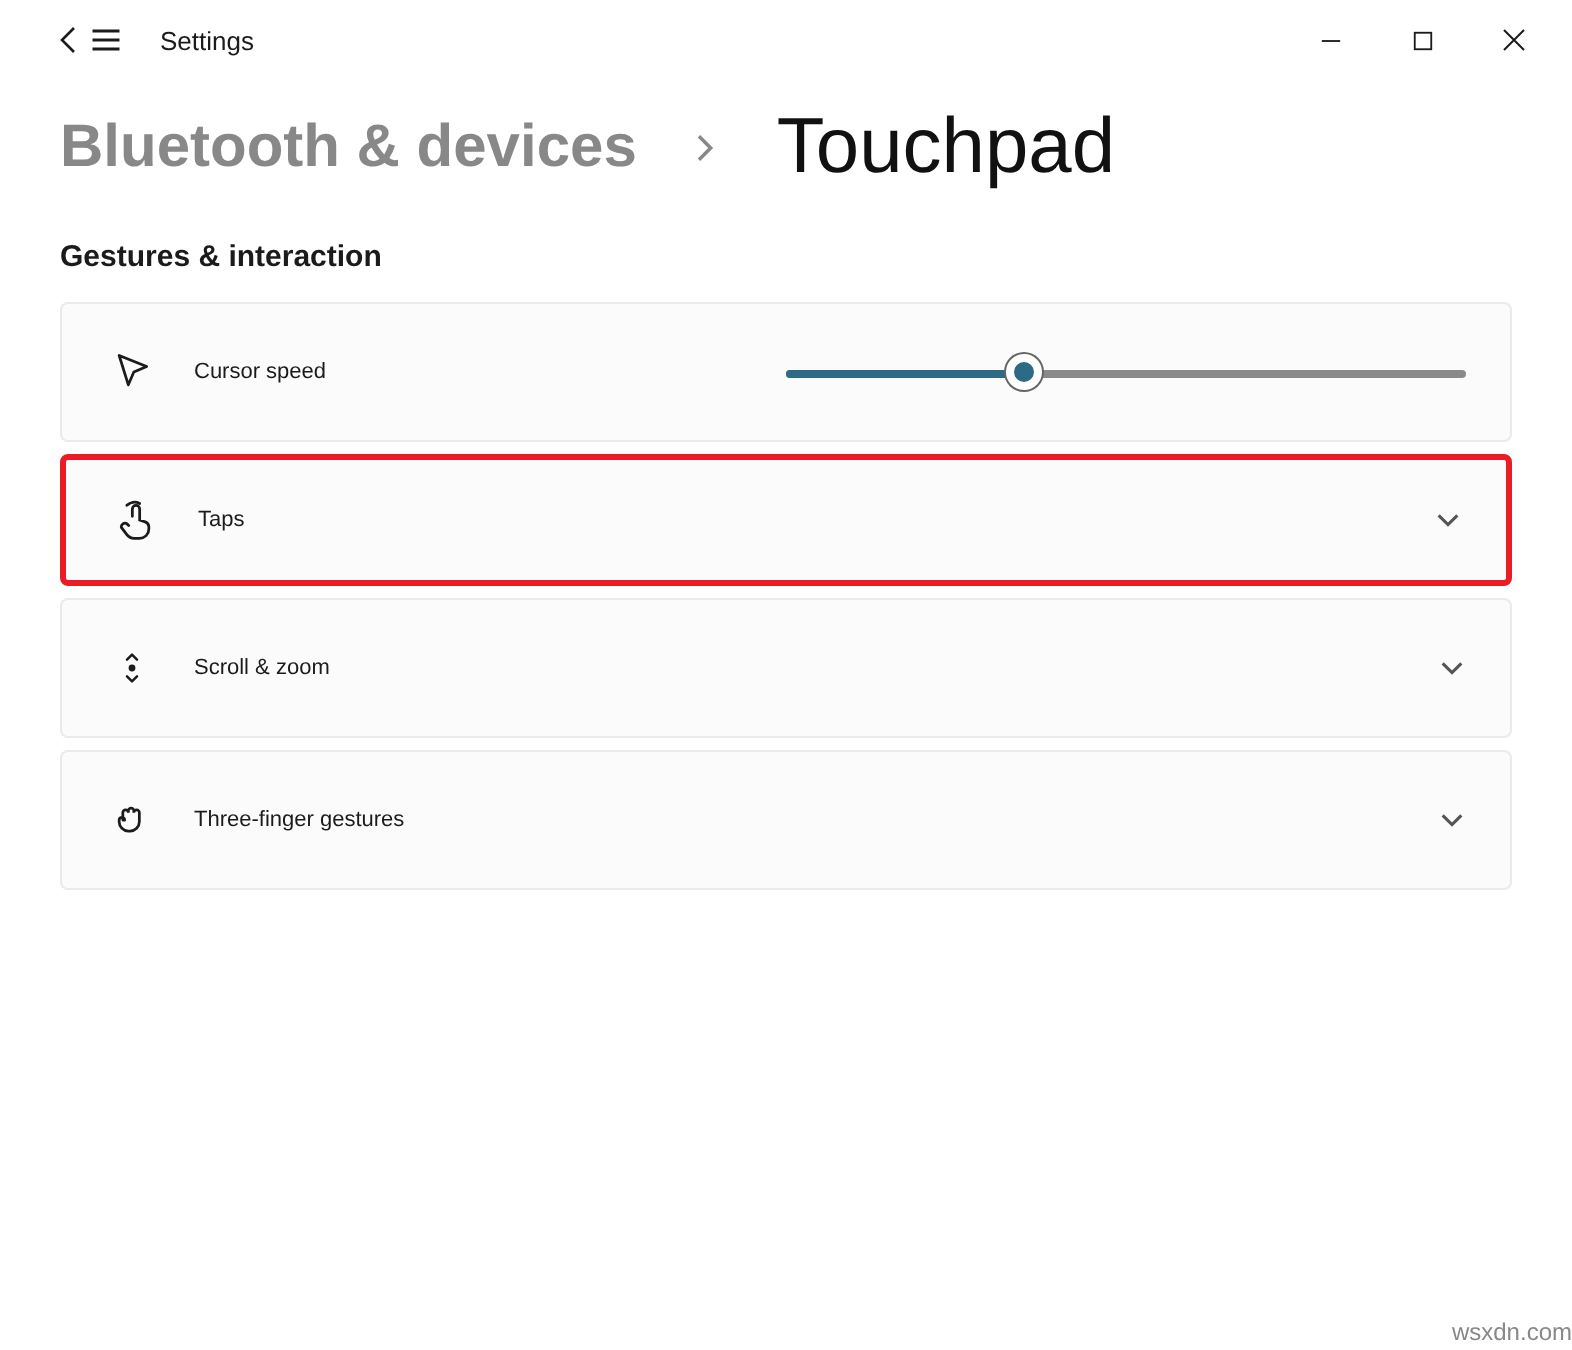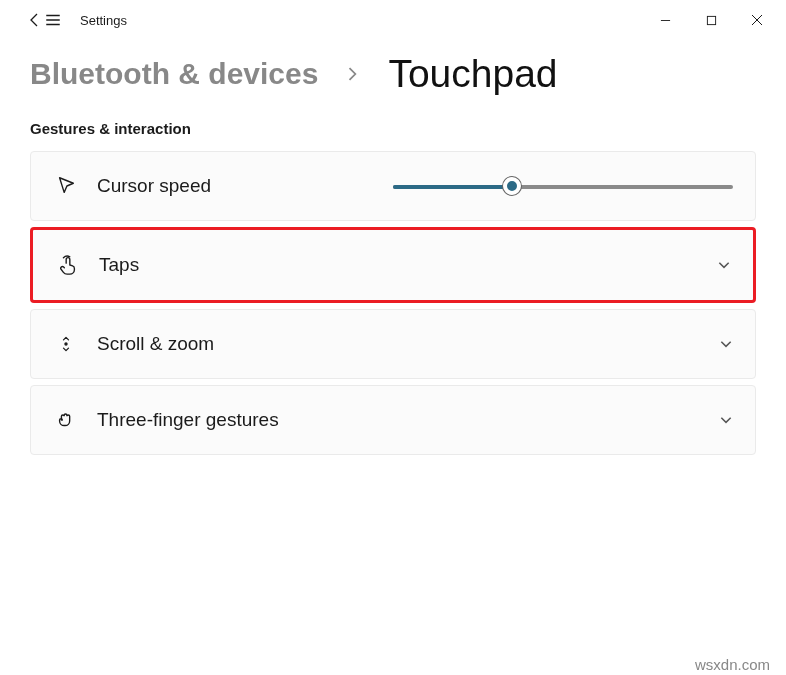--- a/index.html
+++ b/index.html
@@ -10,30 +10,30 @@
   .tb-title { font-size: 13px; color: #1b1b1b; margin-left: 18px; }
   .tb-right { margin-left: auto; display: flex; }
   .tb-btn { width: 46px; height: 32px; display: flex; align-items: center; justify-content: center; cursor: pointer; }
   .breadcrumb { display: flex; align-items: center; gap: 28px; padding: 12px 30px 24px 30px; }
   .bc-parent { font-size: 30px; font-weight: 600; color: #888; cursor: pointer; }
   .bc-sep { font-size: 22px; color: #888; }
   .bc-current { font-size: 39px; font-weight: 400; color: #111; }
   .section-title { font-size: 15px; font-weight: 700; color: #1b1b1b; padding: 0 30px 14px 30px; }
   .cards { display: flex; flex-direction: column; gap: 6px; padding: 0 30px 30px 30px; }
   .card { display: flex; align-items: center; background: #fbfbfb; border: 1px solid #eaeaea; border-radius: 4px; height: 70px; padding: 0 22px; cursor: pointer; }
-  .card.highlight { border: 3px solid #eb1c24; height: 76px; background: #fbfbfb; }
+  .card.highlight { border: 3px solid #eb1c24; height: 66px; background: #fbfbfb; }
   .card-icon { width: 26px; height: 26px; display: flex; align-items: center; justify-content: center; margin-right: 18px; flex-shrink: 0; }
-  .card-label { font-size: 19px; color: #1b1b1b; flex-grow: 1; }
+  .card-label { font-size: 11px; color: #1b1b1b; flex-grow: 1; }
   .chevron { width: 14px; height: 14px; flex-shrink: 0; }
   .slider-wrap { flex-grow: 1; display: flex; align-items: center; justify-content: flex-end; padding-left: 120px; }
   .slider { position: relative; width: 340px; height: 20px; }
   .track { position: absolute; top: 9px; left: 0; right: 0; height: 4px; background: #8a8a8a; border-radius: 2px; }
   .track-fill { position: absolute; top: 9px; left: 0; width: 35%; height: 4px; background: #2c6a86; border-radius: 2px; }
   .thumb { position: absolute; top: 1px; left: 35%; width: 18px; height: 18px; background: #2c6a86; border: 4px solid #fff; border-radius: 50%; box-shadow: 0 0 0 1px #666; transform: translateX(-50%); }
-  .watermark { position: absolute; bottom: 2px; right: 16px; font-size: 15px; color: #888; }
+  .watermark { position: absolute; bottom: 2px; right: 0; font-size: 12px; color: #888; }
 </style>
 </head>
 <body>
 
 <div class="titlebar">
   <div class="tb-left">
     <div class="tb-back">
       <svg viewBox="0 0 16 16" width="16" height="16" fill="none" stroke="#1b1b1b" stroke-width="1.3">
           <path d="M10 2 L4 8 L10 14"></path>
         </svg>

